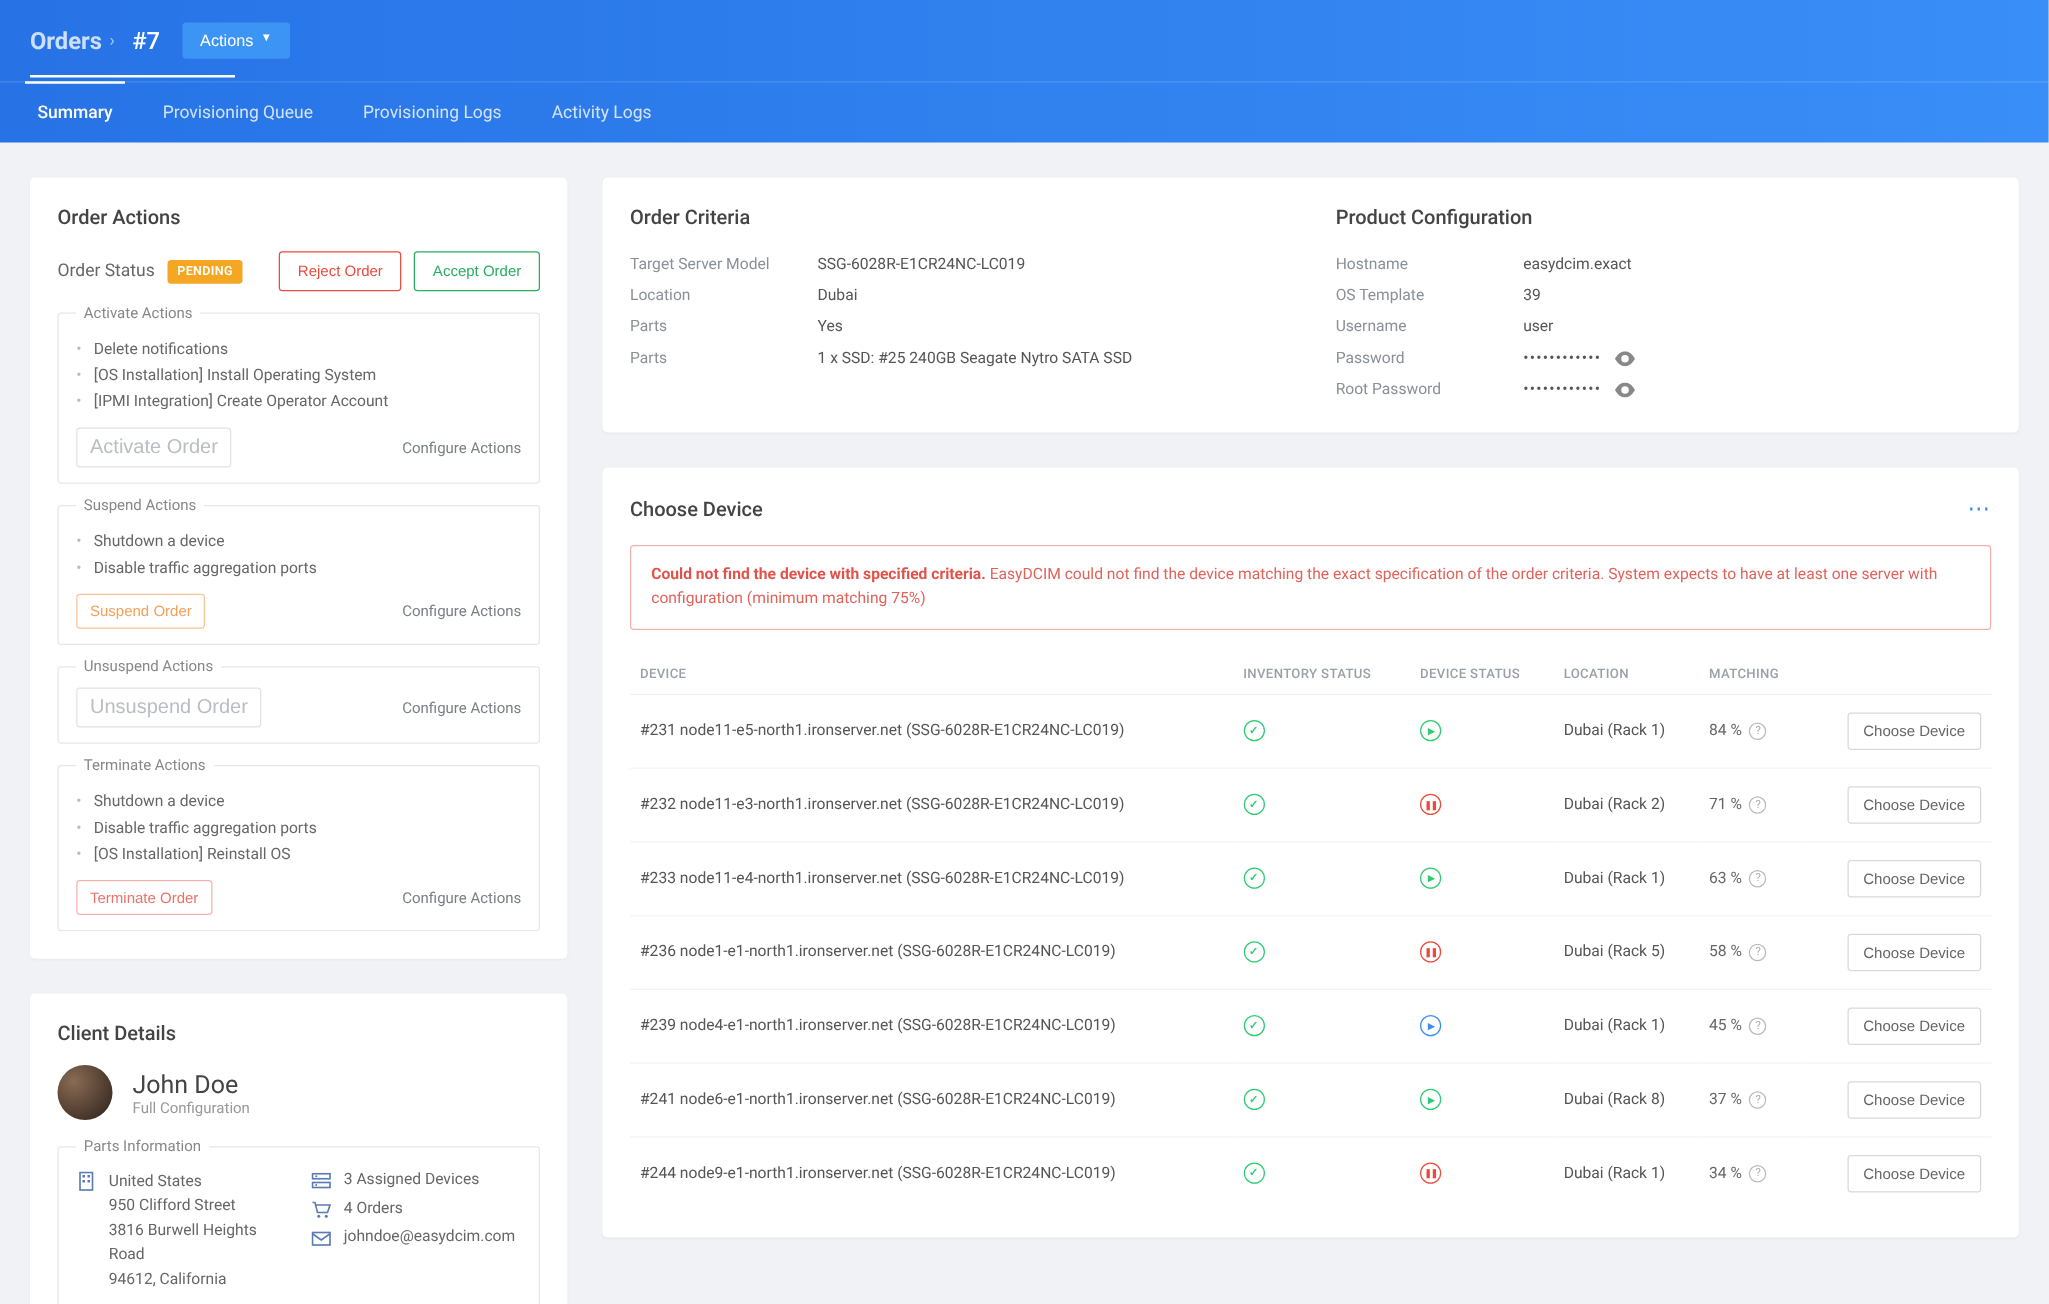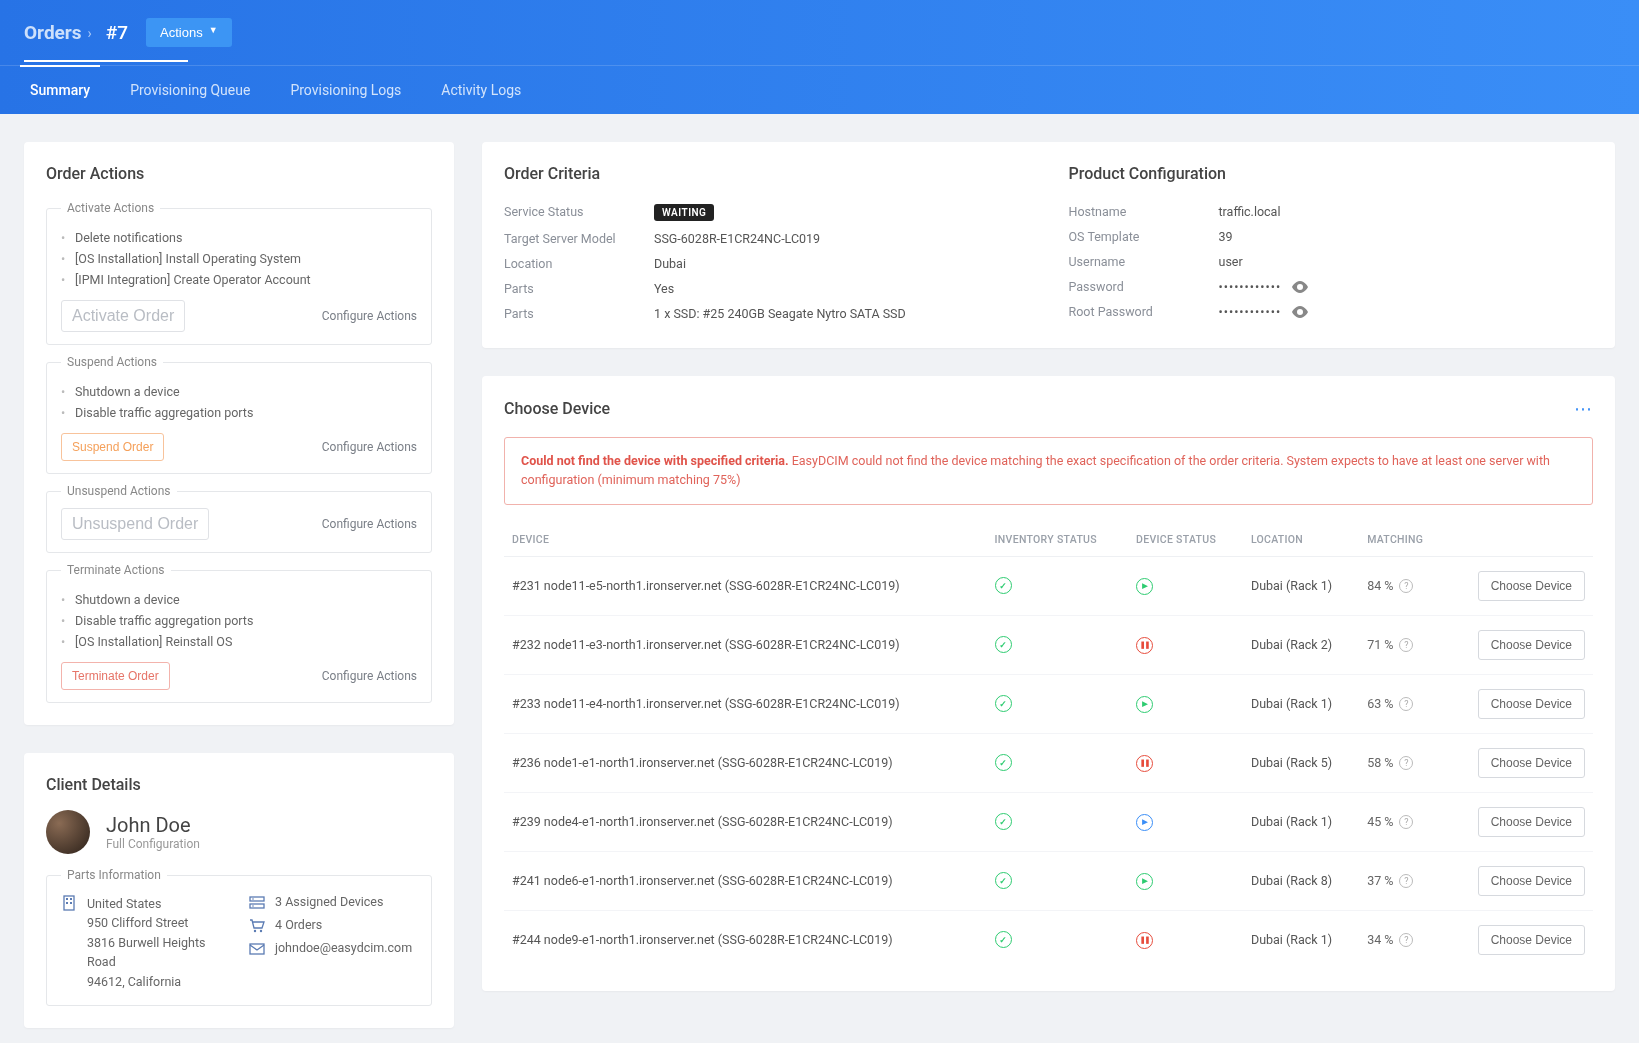--- a/index.html
+++ b/index.html
@@ -118,20 +118,28 @@
       <div class="tab">Provisioning Logs</div>
       <div class="tab">Activity Logs</div>
     </div>
 </div>
 
 <div class="content">
   <div class="col-left">
 
     <div class="card">
       <h2>Order Actions</h2>
+      <div class="status-row">
+        <span class="label">Order Status</span>
+        <span class="badge-pending">PENDING</span>
+        <div class="status-right">
+          <button class="btn-outline-red">Reject Order</button>
+          <button class="btn-outline-green">Accept Order</button>
+        </div>
+      </div>
       <div id="action-groups">
           <fieldset class="actions-group">
             <legend>Activate Actions</legend>
             <ul class="actlist">
               <li>Delete notifications</li>
               <li>[OS Installation] Install Operating System</li>
               <li>[IPMI Integration] Create Operator Account</li>
             </ul>
             <div class="group-footer">
               <button class="btn-disabled">Activate Order</button>
@@ -239,26 +247,20 @@
     </div>
   </div>
 
   <div class="right-col">
 
     <div class="card criteria-card">
       <div>
         <h2>Order Criteria</h2>
         <div id="criteria-rows">
             <div class="kv-row">
-              <div class="k">Service Status</div>
-              <div class="v">
-                <span class="badge-waiting">WAITING</span>
-              </div>
-            </div>
-            <div class="kv-row">
               <div class="k">Target Server Model</div>
               <div class="v">SSG-6028R-E1CR24NC-LC019</div>
             </div>
             <div class="kv-row">
               <div class="k">Location</div>
               <div class="v">Dubai</div>
             </div>
             <div class="kv-row">
               <div class="k">Parts</div>
               <div class="v">Yes</div>
@@ -268,21 +270,21 @@
               <div class="v">1 x SSD: #25 240GB Seagate Nytro SATA SSD</div>
             </div>
           </div>
       </div>
       <div>
         <h2>Product Configuration</h2>
         <div id="config-rows">
             <div class="kv-row">
               <div class="k">Hostname</div>
               <div class="v">
-                <span>traffic.local</span>
+                <span>easydcim.exact</span>
               </div>
             </div>
             <div class="kv-row">
               <div class="k">OS Template</div>
               <div class="v">
                 <span>39</span>
               </div>
             </div>
             <div class="kv-row">
               <div class="k">Username</div>

